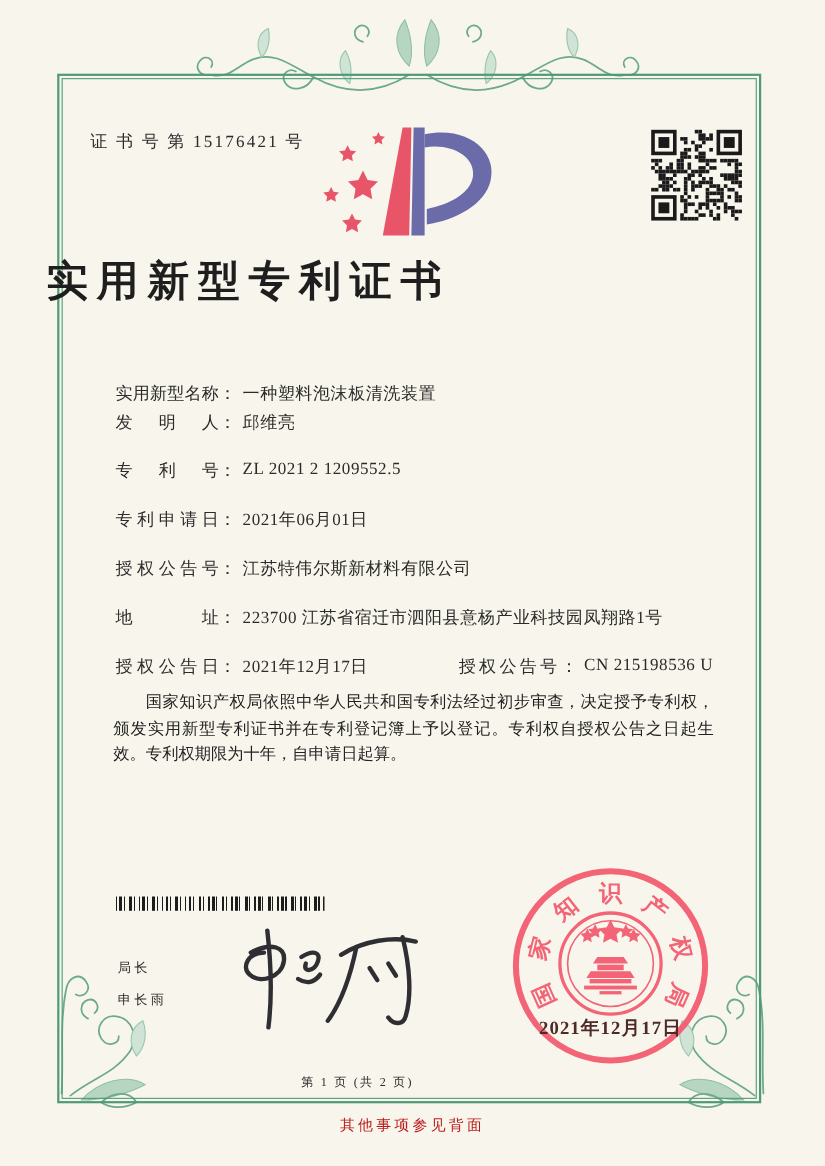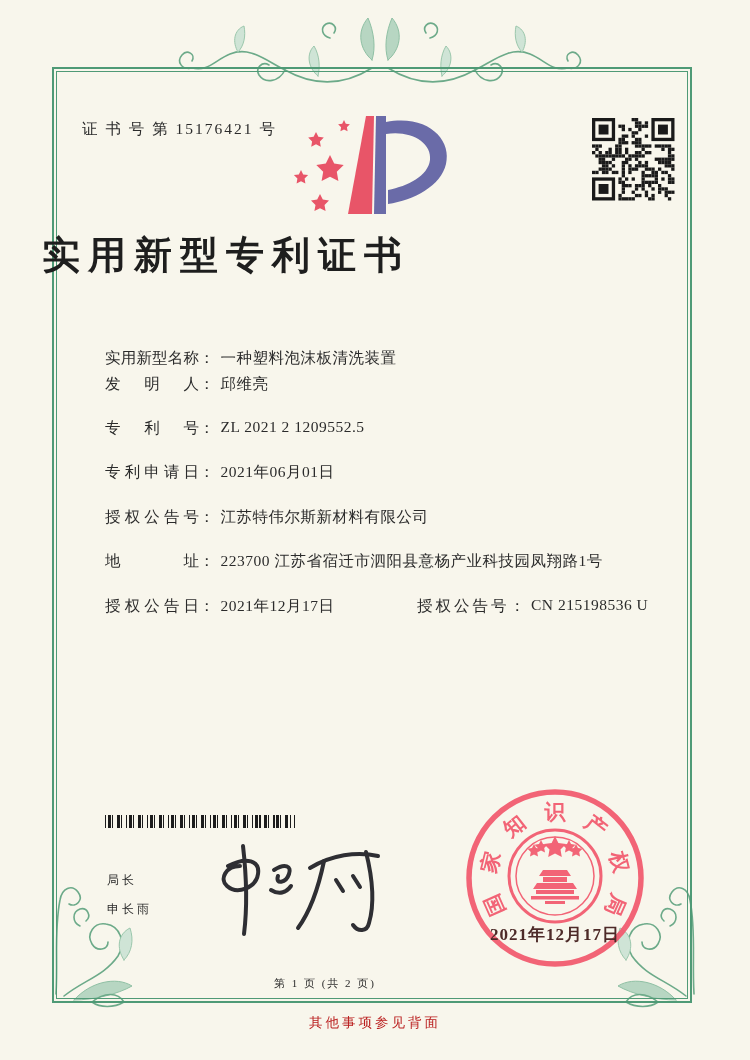--- a/index.html
+++ b/index.html
@@ -366,20 +366,21 @@
   <span class="f-label">地址</span><span class="f-colon">：</span><span class="f-value">223700 江苏省宿迁市泗阳县意杨产业科技园凤翔路1号</span>
 </div>
 <div class="abs field" style="top:596px">
   <span class="f-label">授权公告日</span><span class="f-colon">：</span><span class="f-value">2021年12月17日</span>
   <span class="grant-pair">
     <span class="g-label">授权公告号</span><span>：</span><span class="f-value">CN 215198536 U</span>
   </span>
 </div>
 
 <div class="abs body-text">
+  <p>国家知识产权局依照中华人民共和国专利法经过初步审查，决定授予专利权，颁发实用新型专利证书并在专利登记簿上予以登记。专利权自授权公告之日起生效。专利权期限为十年，自申请日起算。</p>
 </div>
 
 <div class="abs barcode"></div>
 
 <div class="abs signer">
   <div>局长</div>
   <div>申长雨</div>
 </div>
 
 <svg width="750" height="1060" viewBox="0 0 750 1060">

